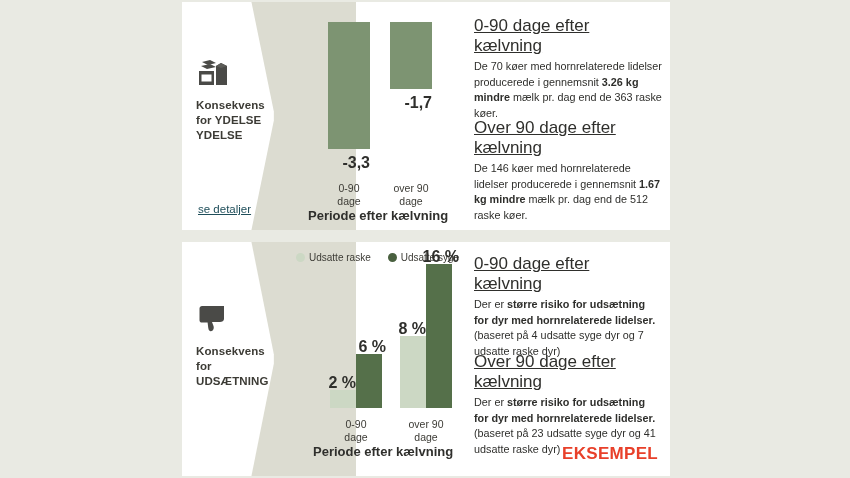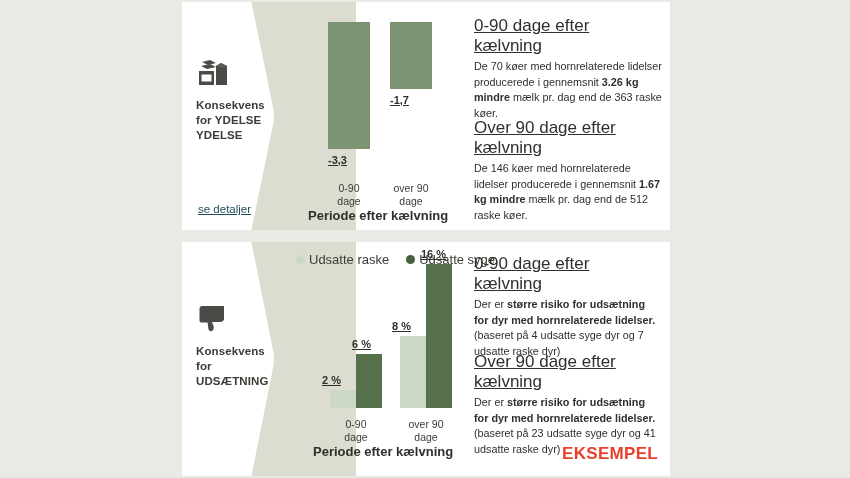--- a/index.html
+++ b/index.html
@@ -116,26 +116,25 @@
     width: 158px;
     height: 100%;
   }
   .bar {
     position: absolute;
     background: #7d9472;
   }
   .bar.light { background: #ccd8c4; }
   .bar-value {
     position: absolute;
-    font-size: 11px;
+    font-size: 16px;
     font-weight: bold;
     color: #2f2f2c;
     white-space: nowrap;
-    text-align: left;
-    text-decoration: underline;
+    text-align: right;
   }
   .tick-label {
     position: absolute;
     font-size: 10.5px;
     color: #3c3b35;
     text-align: center;
     line-height: 12.5px;
     white-space: nowrap;
   }
   .axis-title {
@@ -145,21 +144,21 @@
     color: #2f2f2c;
     white-space: nowrap;
   }
 
   
   .legend {
     position: absolute;
     display: flex;
     align-items: center;
     gap: 4px;
-    font-size: 13px;
+    font-size: 10px;
     color: #3c3b35;
     white-space: nowrap;
   }
   .legend .swatch {
     width: 9px;
     height: 9px;
     border-radius: 50%;
     display: inline-block;
   }
   .legend .gap { width: 9px; display: inline-block; }

